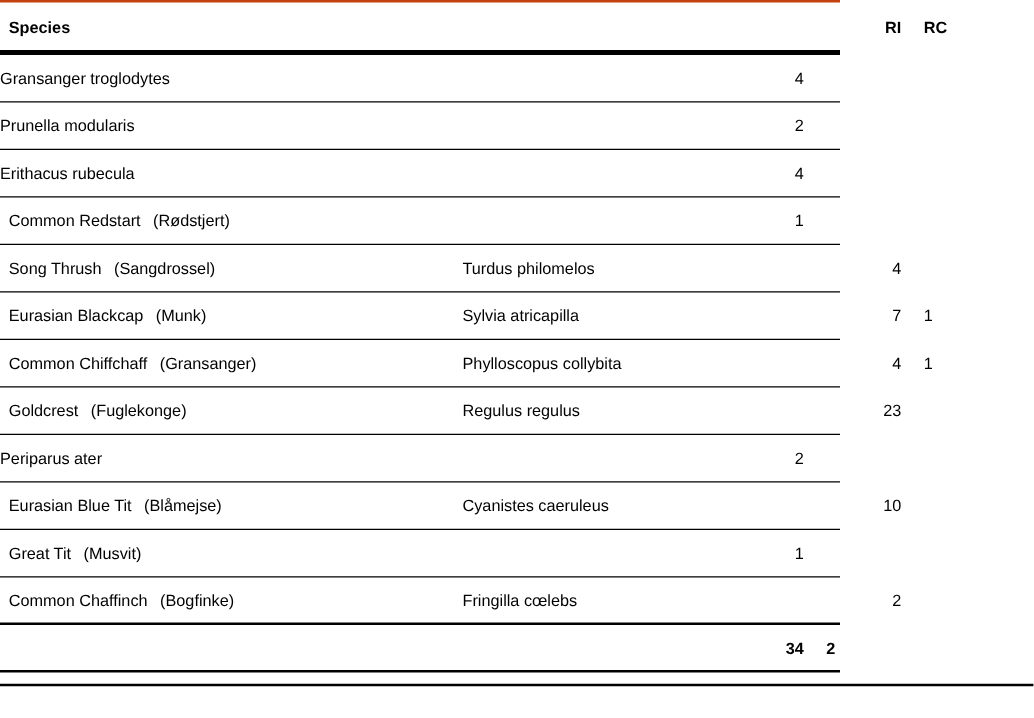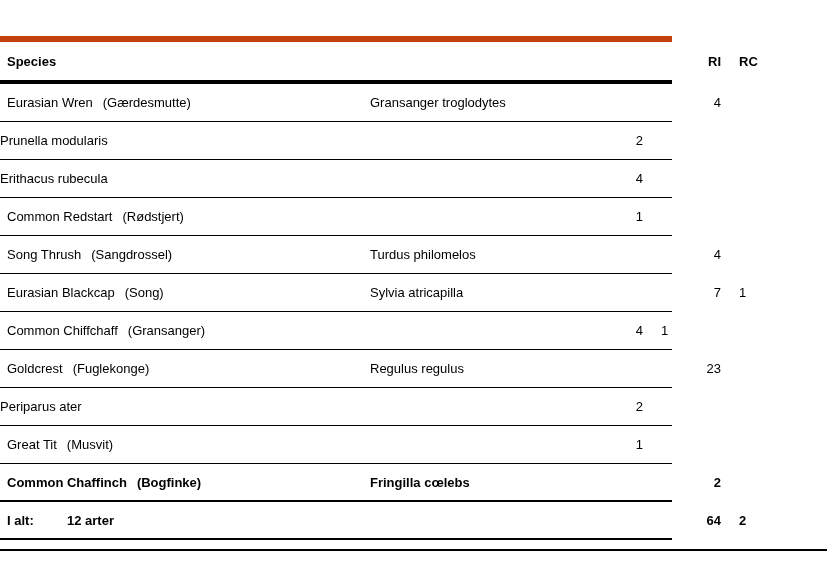--- a/index.html
+++ b/index.html
@@ -12,41 +12,39 @@
     width: 827px;
     height: 574px;
     background: #ffffff;
     font-family: "Liberation Sans", "DejaVu Sans", sans-serif;
     font-size: 13px;
     color: #000000;
     overflow: hidden;
   }
   .species-table {
     width: 672px;
-    border-top: 6px solid #c2410c;
-    margin-top: 36px;
+    border-top: 2px solid #c2410c;
   }
   .grid-row {
     display: grid;
     grid-template-columns: 370px 273px 78px 106px;
     align-items: center;
     box-sizing: border-box;
   }
   .header-row {
     height: 42px;
     border-bottom: 4px solid #000000;
     font-weight: bold;
   }
   .body-row {
     height: 38px;
     border-bottom: 1px solid #000000;
   }
   .body-row:last-child {
     border-bottom: 2px solid #000000;
-    font-weight: bold;
   }
   .total-row {
     height: 38px;
     border-bottom: 2px solid #000000;
     font-weight: bold;
   }
   .cell-name {
     padding-left: 7px;
     white-space: nowrap;
     overflow: hidden;
@@ -83,23 +81,20 @@
 
     <div class="grid-row header-row">
       <div class="cell-name">Species</div>
       <div class="cell-latin"></div>
       <div class="cell-ri">RI</div>
       <div class="cell-rc">RC</div>
     </div>
 
     <div>
   <div class="grid-row body-row">
-    <div class="cell-name">
-      <span>Eurasian Wren</span><span class="dk-name">(Gærdesmutte)</span>
-    </div>
     <div class="cell-latin">Gransanger troglodytes</div>
     <div class="cell-ri">4</div>
     <div class="cell-rc"></div>
   </div>
 
   <div class="grid-row body-row">
     <div class="cell-latin">Prunella modularis</div>
     <div class="cell-ri">2</div>
     <div class="cell-rc"></div>
   </div>
@@ -122,73 +117,79 @@
     <div class="cell-name">
       <span>Song Thrush</span><span class="dk-name">(Sangdrossel)</span>
     </div>
     <div class="cell-latin">Turdus philomelos</div>
     <div class="cell-ri">4</div>
     <div class="cell-rc"></div>
   </div>
 
   <div class="grid-row body-row">
     <div class="cell-name">
-      <span>Eurasian Blackcap</span><span class="dk-name">(Song)</span>
+      <span>Eurasian Blackcap</span><span class="dk-name">(Munk)</span>
     </div>
     <div class="cell-latin">Sylvia atricapilla</div>
     <div class="cell-ri">7</div>
     <div class="cell-rc">1</div>
   </div>
 
   <div class="grid-row body-row">
     <div class="cell-name">
       <span>Common Chiffchaff</span><span class="dk-name">(Gransanger)</span>
     </div>
+    <div class="cell-latin">Phylloscopus collybita</div>
     <div class="cell-ri">4</div>
     <div class="cell-rc">1</div>
   </div>
 
   <div class="grid-row body-row">
     <div class="cell-name">
       <span>Goldcrest</span><span class="dk-name">(Fuglekonge)</span>
     </div>
     <div class="cell-latin">Regulus regulus</div>
     <div class="cell-ri">23</div>
     <div class="cell-rc"></div>
   </div>
 
   <div class="grid-row body-row">
     <div class="cell-latin">Periparus ater</div>
     <div class="cell-ri">2</div>
     <div class="cell-rc"></div>
   </div>
 
+  <div class="grid-row body-row">
+    <div class="cell-name">
+      <span>Eurasian Blue Tit</span><span class="dk-name">(Blåmejse)</span>
+    </div>
+    <div class="cell-latin">Cyanistes caeruleus</div>
+    <div class="cell-ri">10</div>
+    <div class="cell-rc"></div>
+  </div>
 
   <div class="grid-row body-row">
     <div class="cell-name">
       <span>Great Tit</span><span class="dk-name">(Musvit)</span>
     </div>
     <div class="cell-ri">1</div>
     <div class="cell-rc"></div>
   </div>
 
   <div class="grid-row body-row">
     <div class="cell-name">
       <span>Common Chaffinch</span><span class="dk-name">(Bogfinke)</span>
     </div>
     <div class="cell-latin">Fringilla cœlebs</div>
     <div class="cell-ri">2</div>
     <div class="cell-rc"></div>
   </div>
 </div>
 
     <div class="grid-row total-row">
-      <div class="cell-name">
-        <span class="total-label">I alt:</span><span>12 arter</span>
-      </div>
       <div class="cell-latin"></div>
-      <div class="cell-ri">64</div>
+      <div class="cell-ri">34</div>
       <div class="cell-rc">2</div>
     </div>
   </div>
 
   <div class="bottom-line"></div>
 </div>
 
 </body></html>

